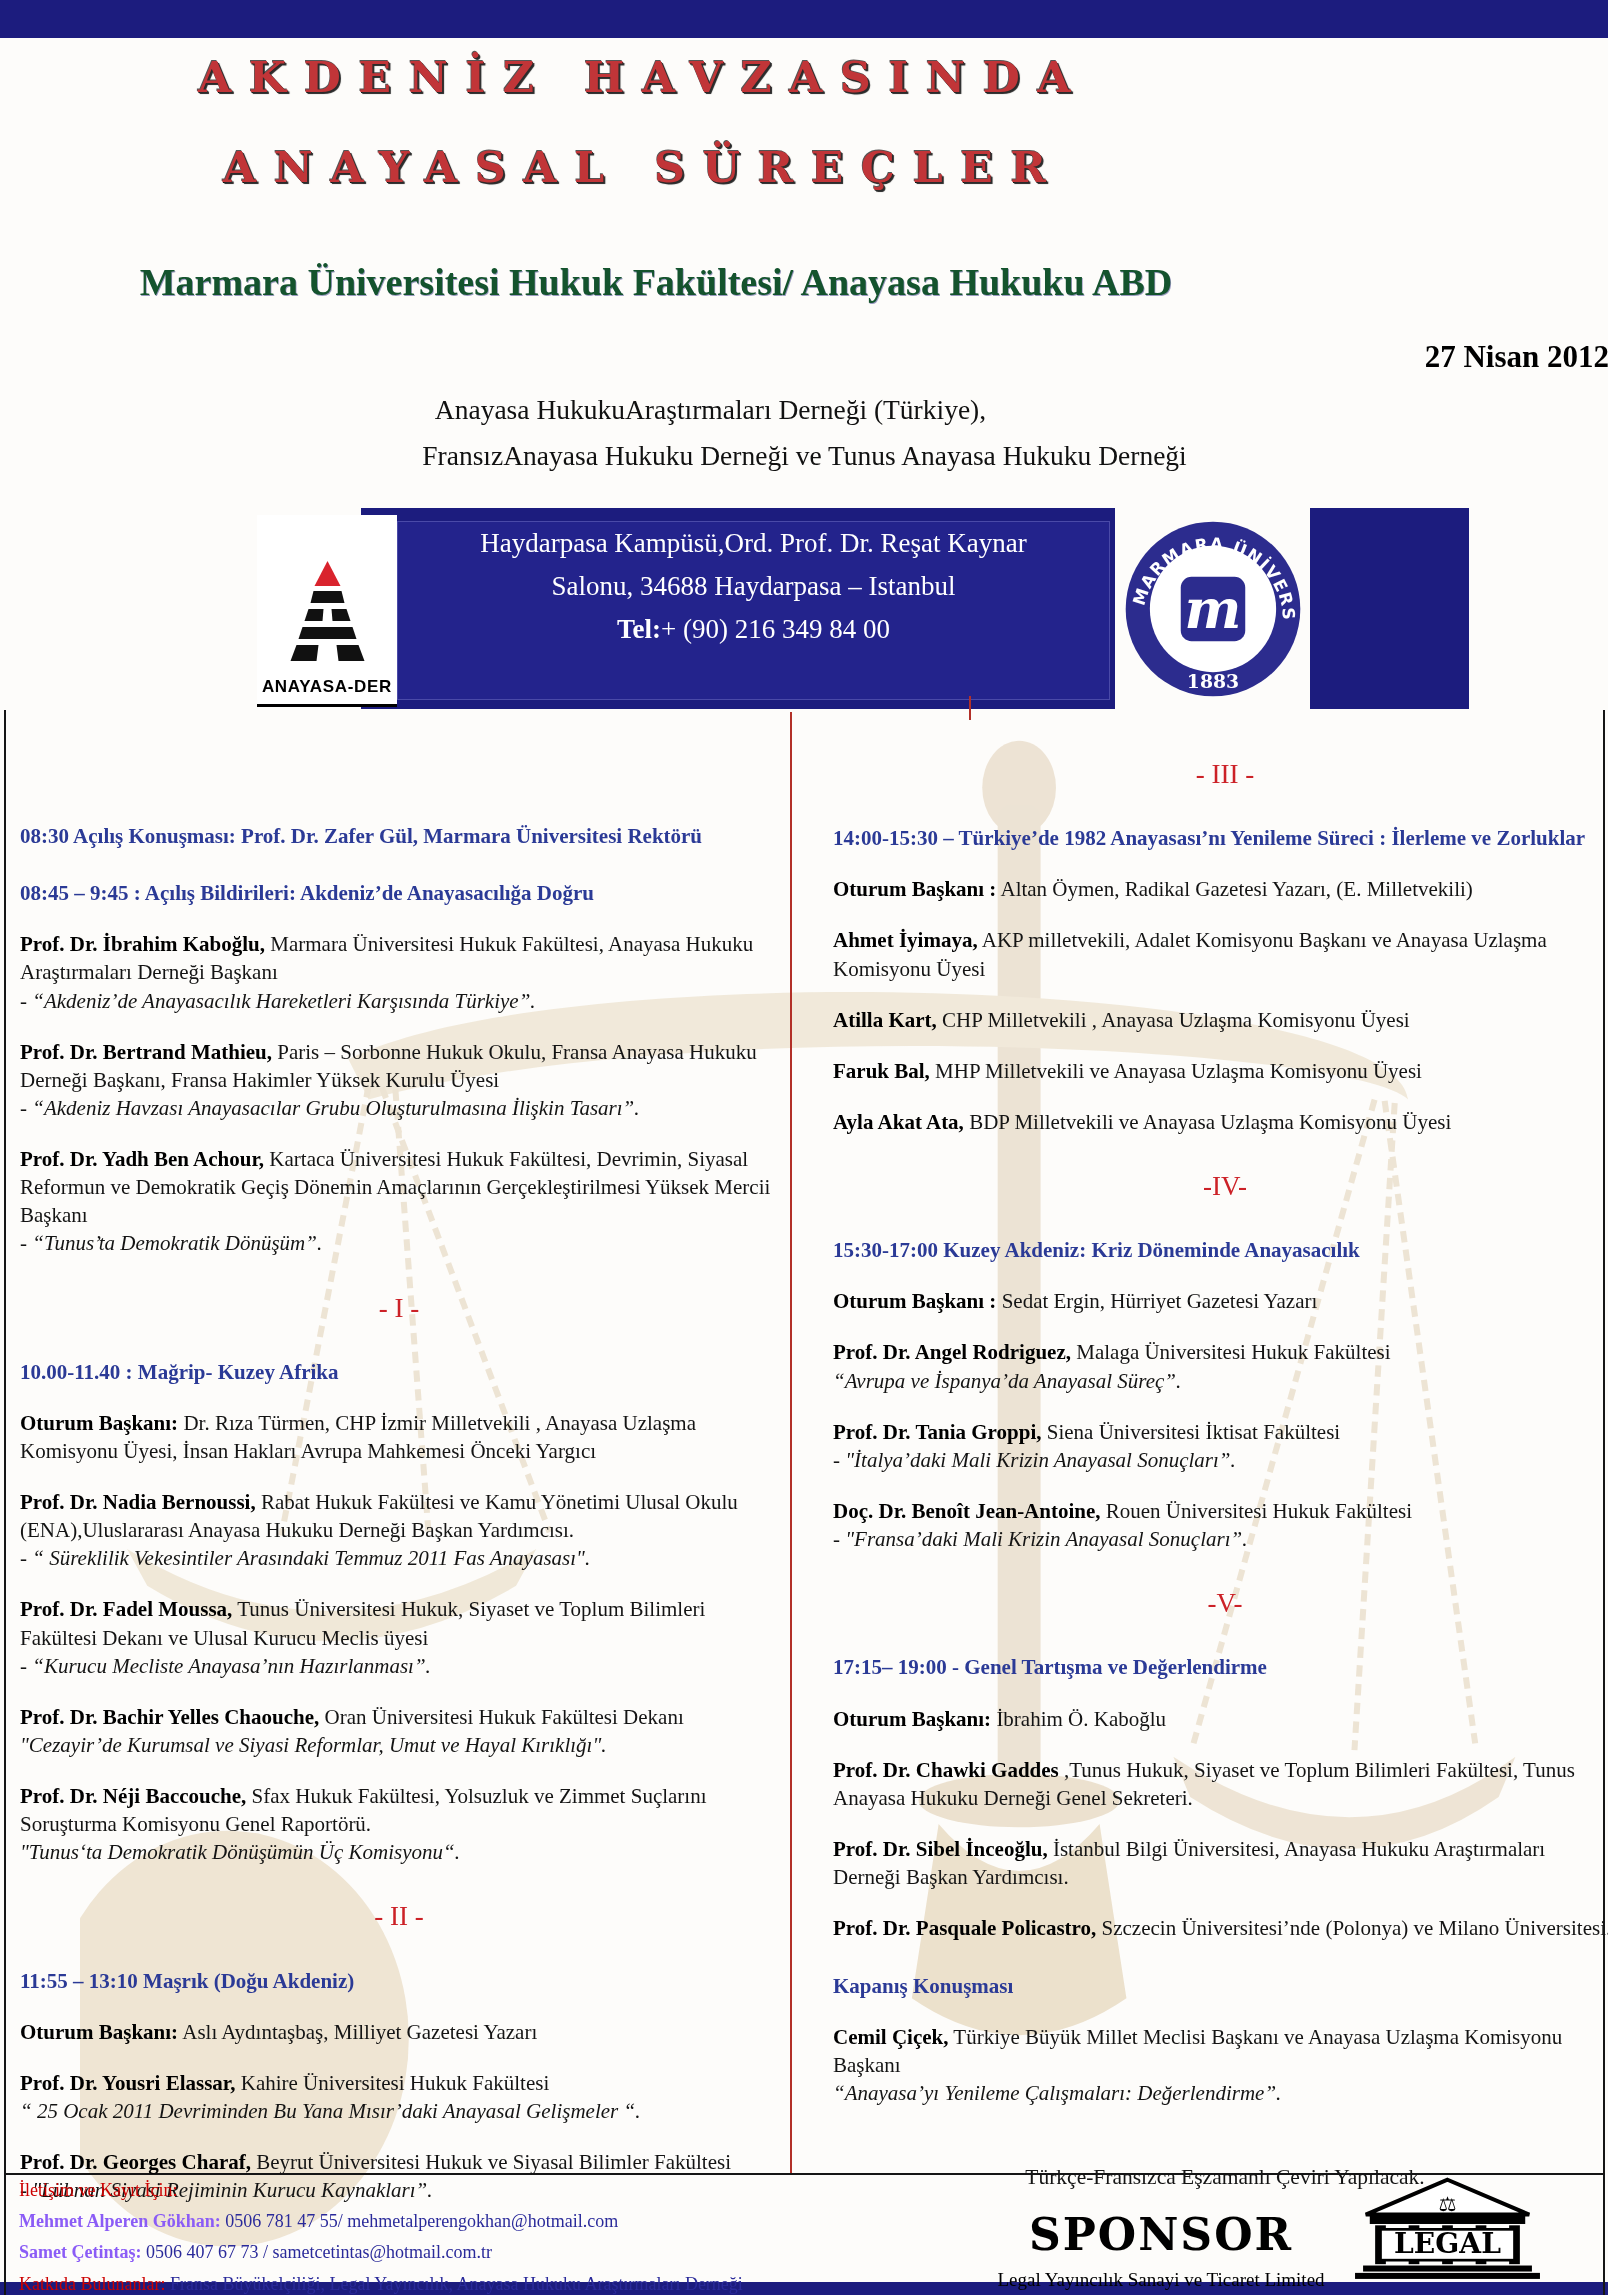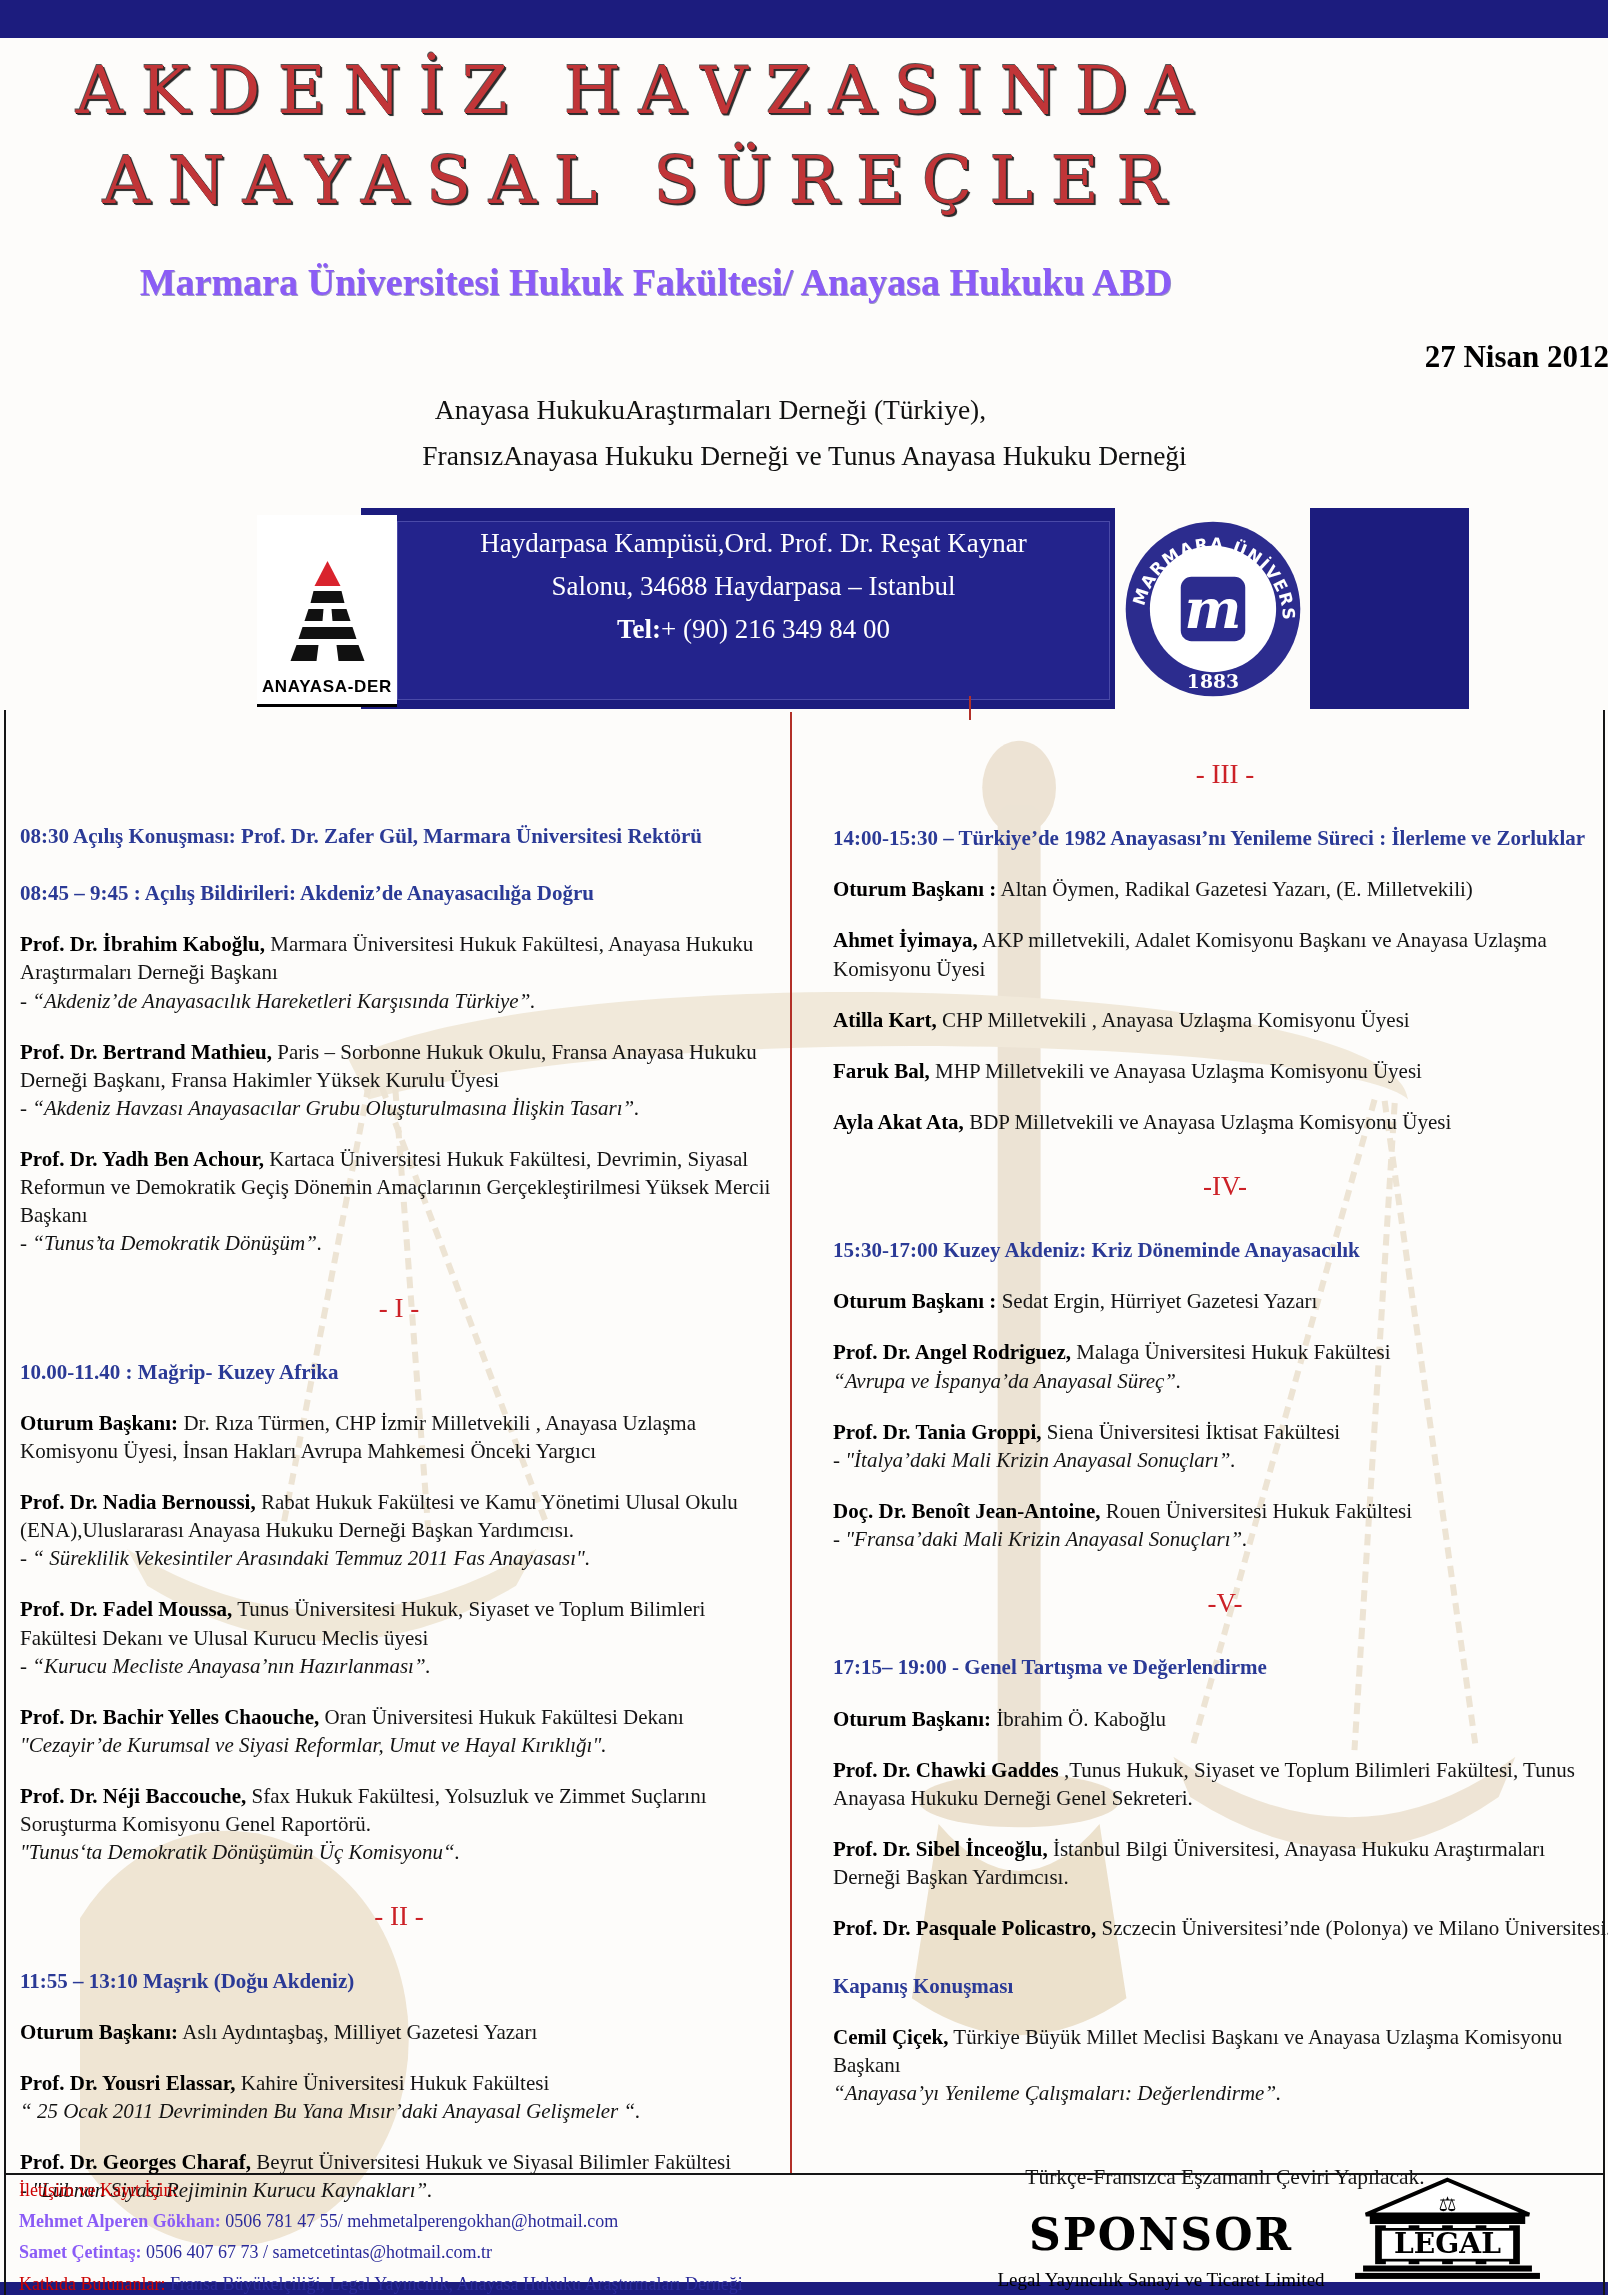--- a/index.html
+++ b/index.html
@@ -11,27 +11,27 @@
     width:1609px;height:2295px;position:relative;overflow:hidden;
     background:#fdfcfa;font-family:"Liberation Serif","DejaVu Serif",serif;color:var(--ink);
   }
   .abs{position:absolute;}
   
   .topbar{left:0;top:0;width:1609px;height:38px;background:var(--navy);}
   .bottombar{left:0;top:2282px;width:1609px;height:13.4px;background:var(--navy);}
   
   .big-title{
     left:0;width:1286px;text-align:center;font-family:"DejaVu Serif","Liberation Serif",serif;
-    font-weight:normal;font-size:66px;letter-spacing:17.4px;color:var(--accent-red);
+    font-weight:bold;font-size:43px;letter-spacing:17.4px;color:var(--accent-red);
     text-shadow:2px 2px 0.7px #2b2b2b,-0.7px -0.7px 0 #555,0.7px 1.3px 0 #111;white-space:nowrap;
   }
   .title1{top:52px;} .title2{top:142px;}
   .subtitle{
     left:0;top:260px;width:1312px;text-align:center;font-size:38px;font-weight:bold;
-    color:#8b5cf6;text-shadow:0.7px 0.7px 0 #9a9ac0;white-space:nowrap;
+    color:#14532d;text-shadow:0.7px 0.7px 0 #9a9ac0;white-space:nowrap;
   }
   .date-line{left:0;top:339px;width:1609px;text-align:right;font-size:31px;font-weight:bold;color:#000;}
   .org1{left:0;top:394px;width:1421px;text-align:center;font-size:27.5px;color:#111;}
   .org2{left:0;top:440px;width:1609px;text-align:center;font-size:27.5px;color:#111;}
   
   .band{left:361px;top:508px;width:1108px;height:201px;background:var(--navy);}
   .venue-box{
     left:397px;top:521px;width:711px;height:177px;background:var(--navy2);
     border:1.3px solid #4a4aa8;color:#fff;text-align:center;font-size:27px;line-height:43px;
   }

